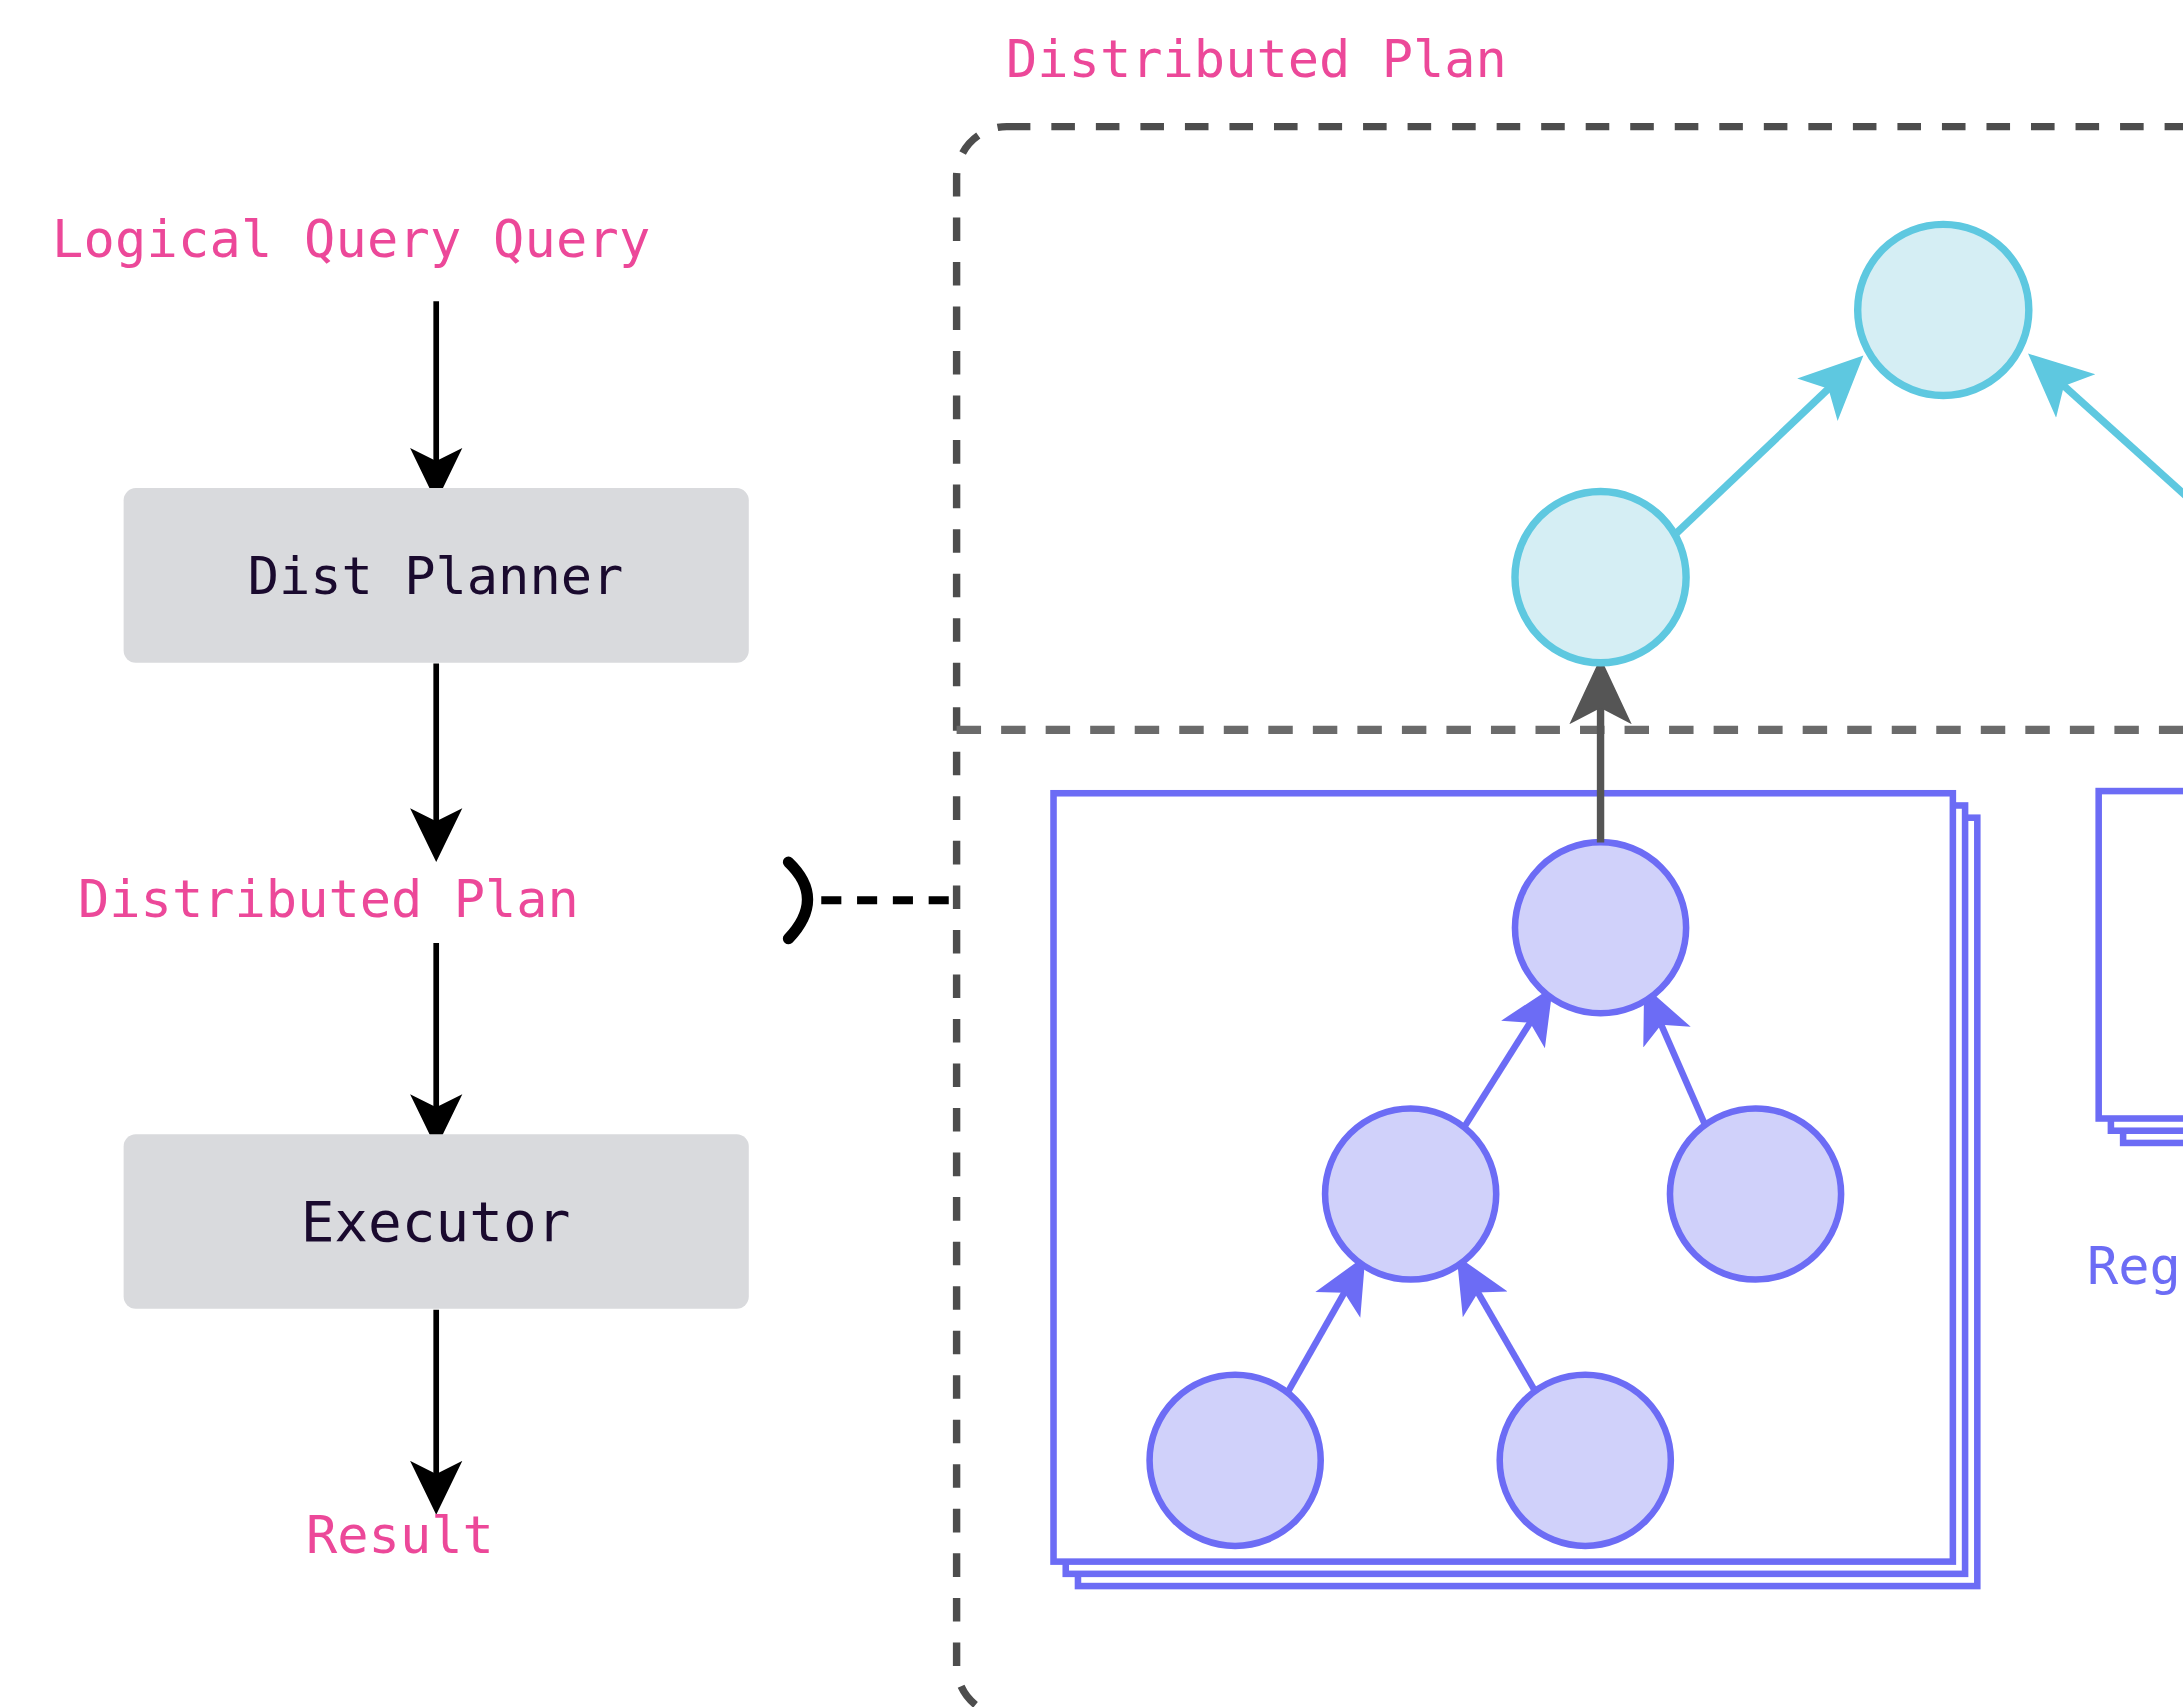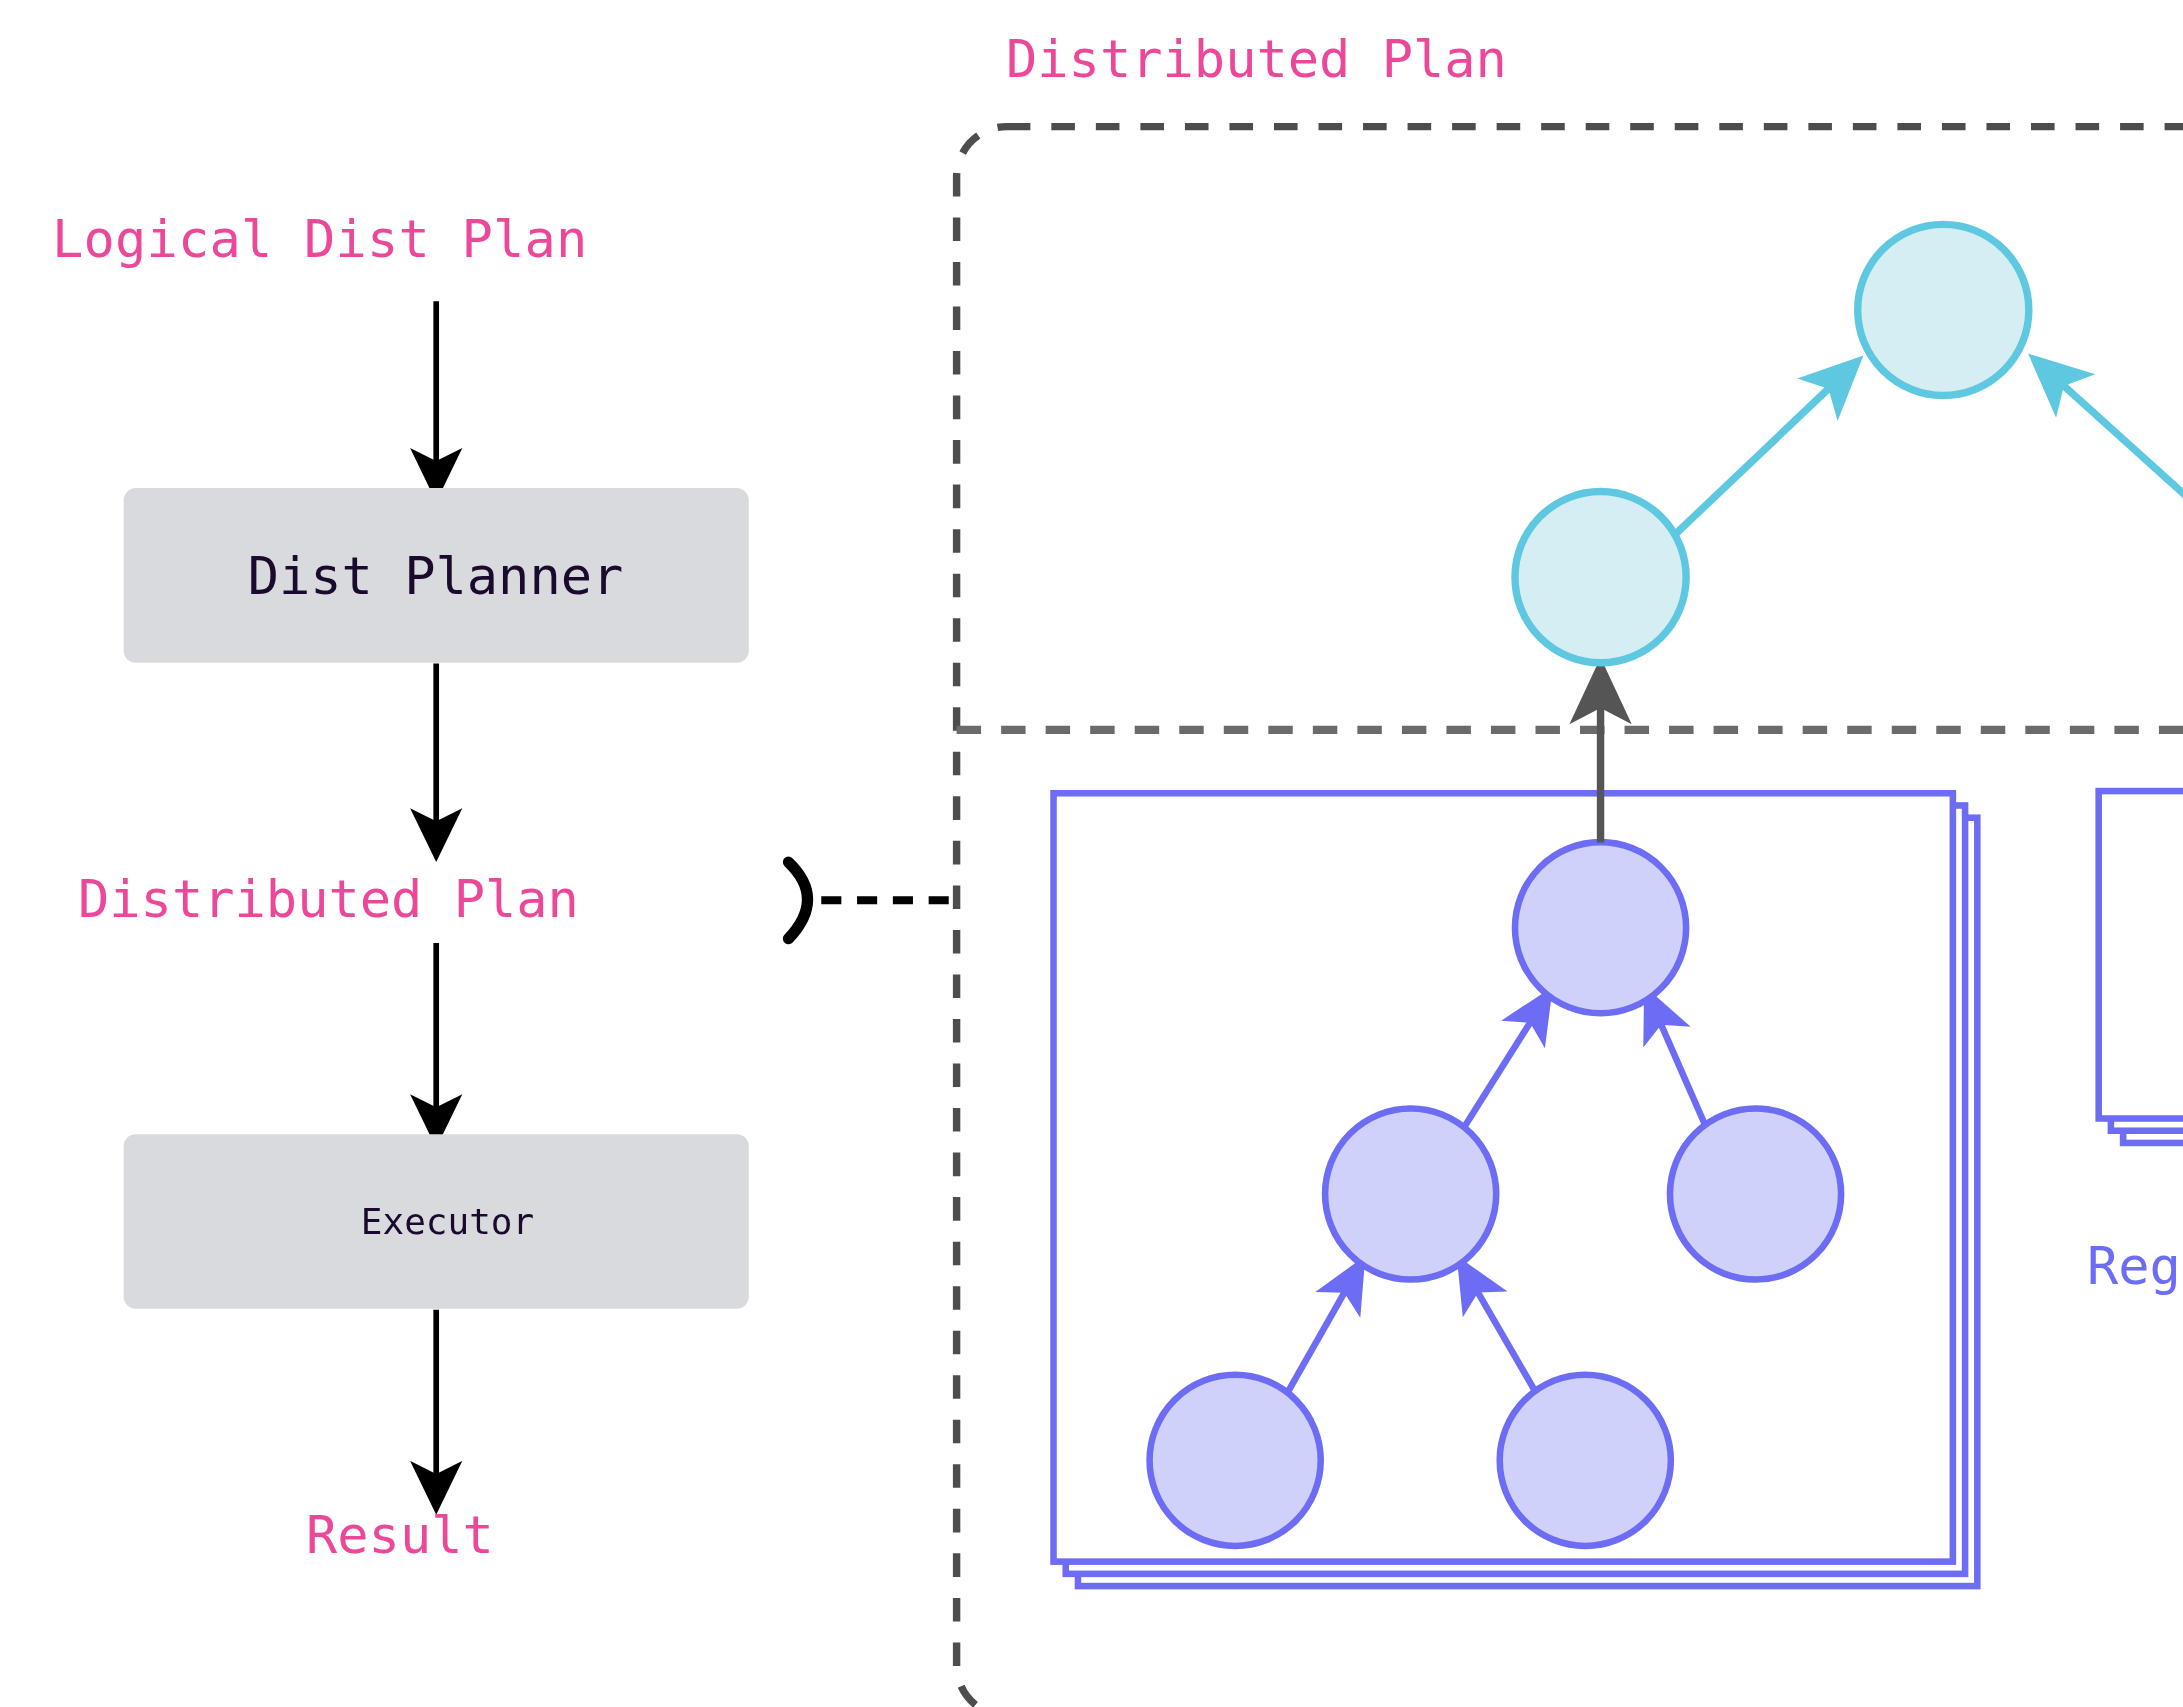--- a/index.html
+++ b/index.html
@@ -119,27 +119,27 @@
     <g>
       <line x1="3835" y1="1225" x2="4240" y2="840" stroke="#5ec8e0" stroke-width="17" marker-end="url(#ah-cyan)"></line>
       <line x1="5105" y1="1225" x2="4672" y2="835" stroke="#5ec8e0" stroke-width="17" marker-end="url(#ah-cyan)"></line>
 
       <circle cx="4450" cy="710" r="196" fill="#d5eef4" stroke="#5ec8e0" stroke-width="17"></circle>
       <circle cx="3665" cy="1322" r="196" fill="#d5eef4" stroke="#5ec8e0" stroke-width="17"></circle>
       <circle cx="5272" cy="1322" r="196" fill="#d5eef4" stroke="#5ec8e0" stroke-width="17"></circle>
     </g>
   </svg>
 
-  <div class="lbl lbl-dark" style="left:52px; top:213px; font-size:52px; letter-spacing:0.2px;">Logical Dist Plan</div>
+  <div class="lbl lbl-dark" style="left:52px; top:213px; font-size:52px; letter-spacing:0.2px;">Logical Query Query</div>
 
   <div class="box-text" style="left:123px; top:488px; width:625px; height:175px; font-size:52px;">Dist Planner</div>
 
   <div class="lbl lbl-dark" style="left:78px; top:873px; font-size:52px;">Distributed Plan</div>
 
-  <div class="box-text" style="left:123px; top:1134px; width:625px; height:175px; font-size:36px;padding-left:12px;">Executor</div>
+  <div class="box-text" style="left:123px; top:1134px; width:625px; height:175px; font-size:56px;">Executor</div>
 
   <div class="lbl lbl-dark" style="left:306px; top:1509px; font-size:52px;text-align:center;">Result</div>
 
   <div class="lbl lbl-dark" style="left:1006px; top:33px; font-size:52px;">Distributed Plan</div>
 
   <div class="lbl lbl-purple" style="left:2087px; top:1240px; font-size:52px;">Regions</div>
 
 </div>
 
 

